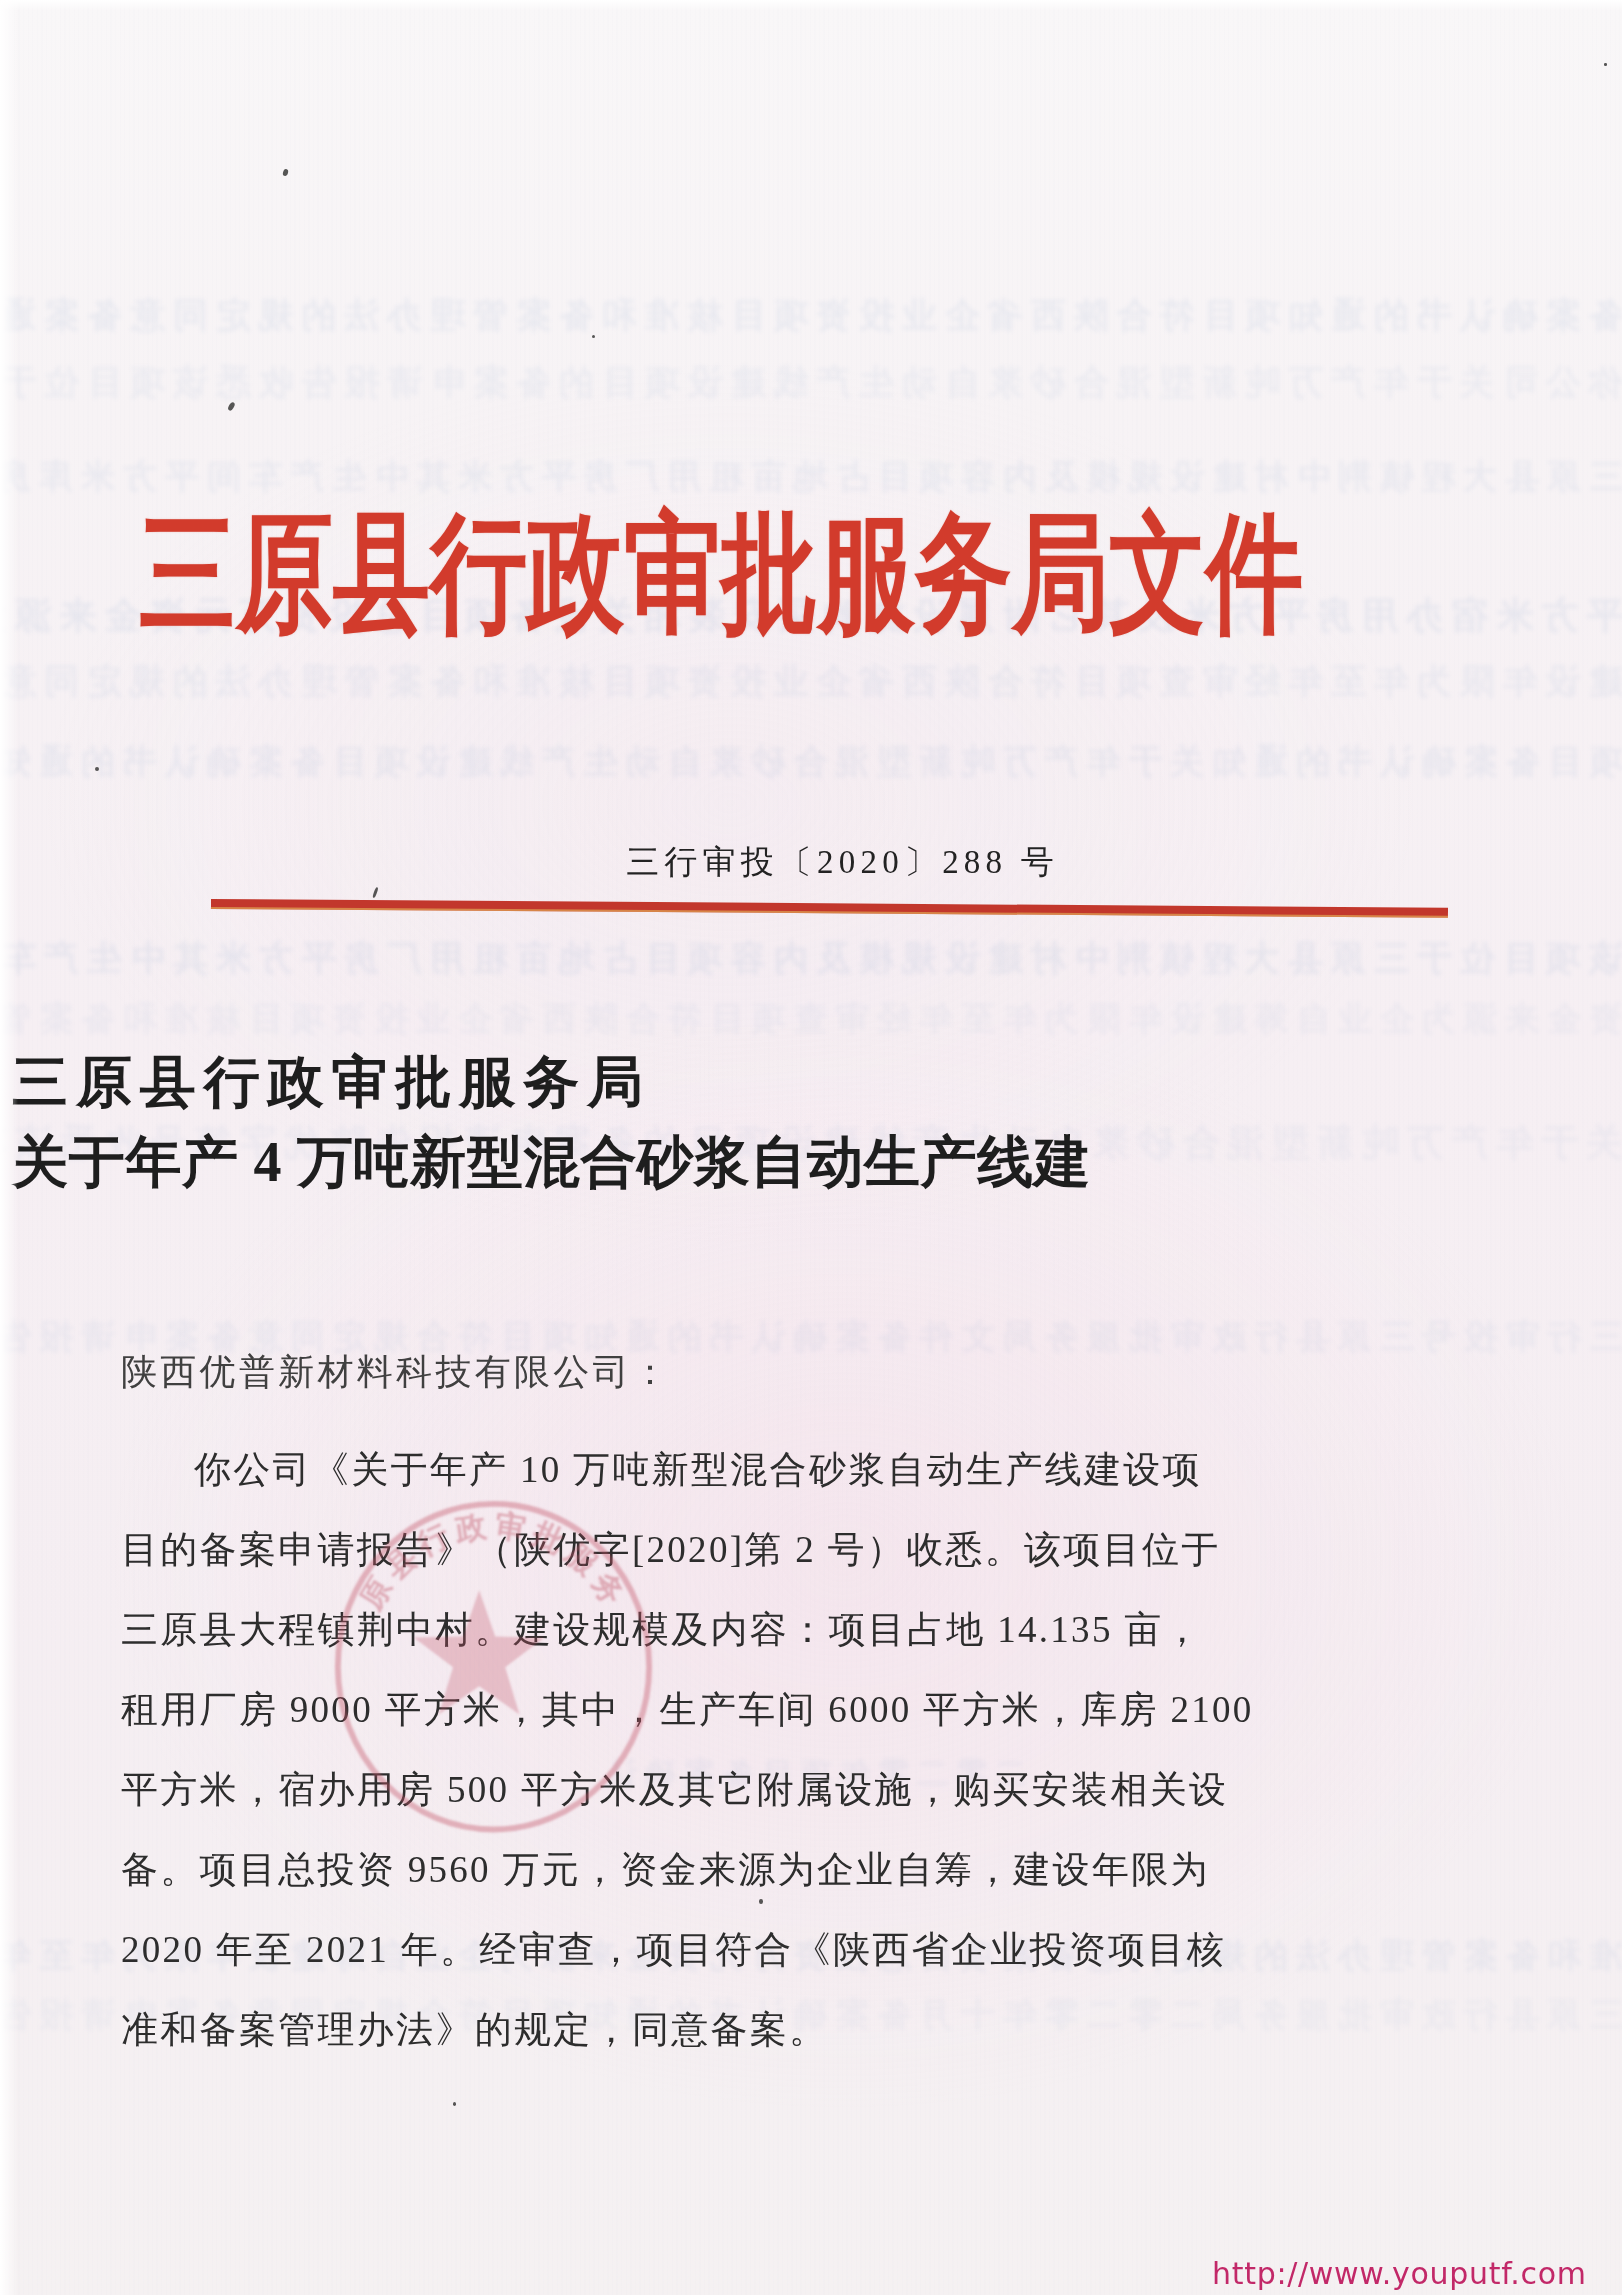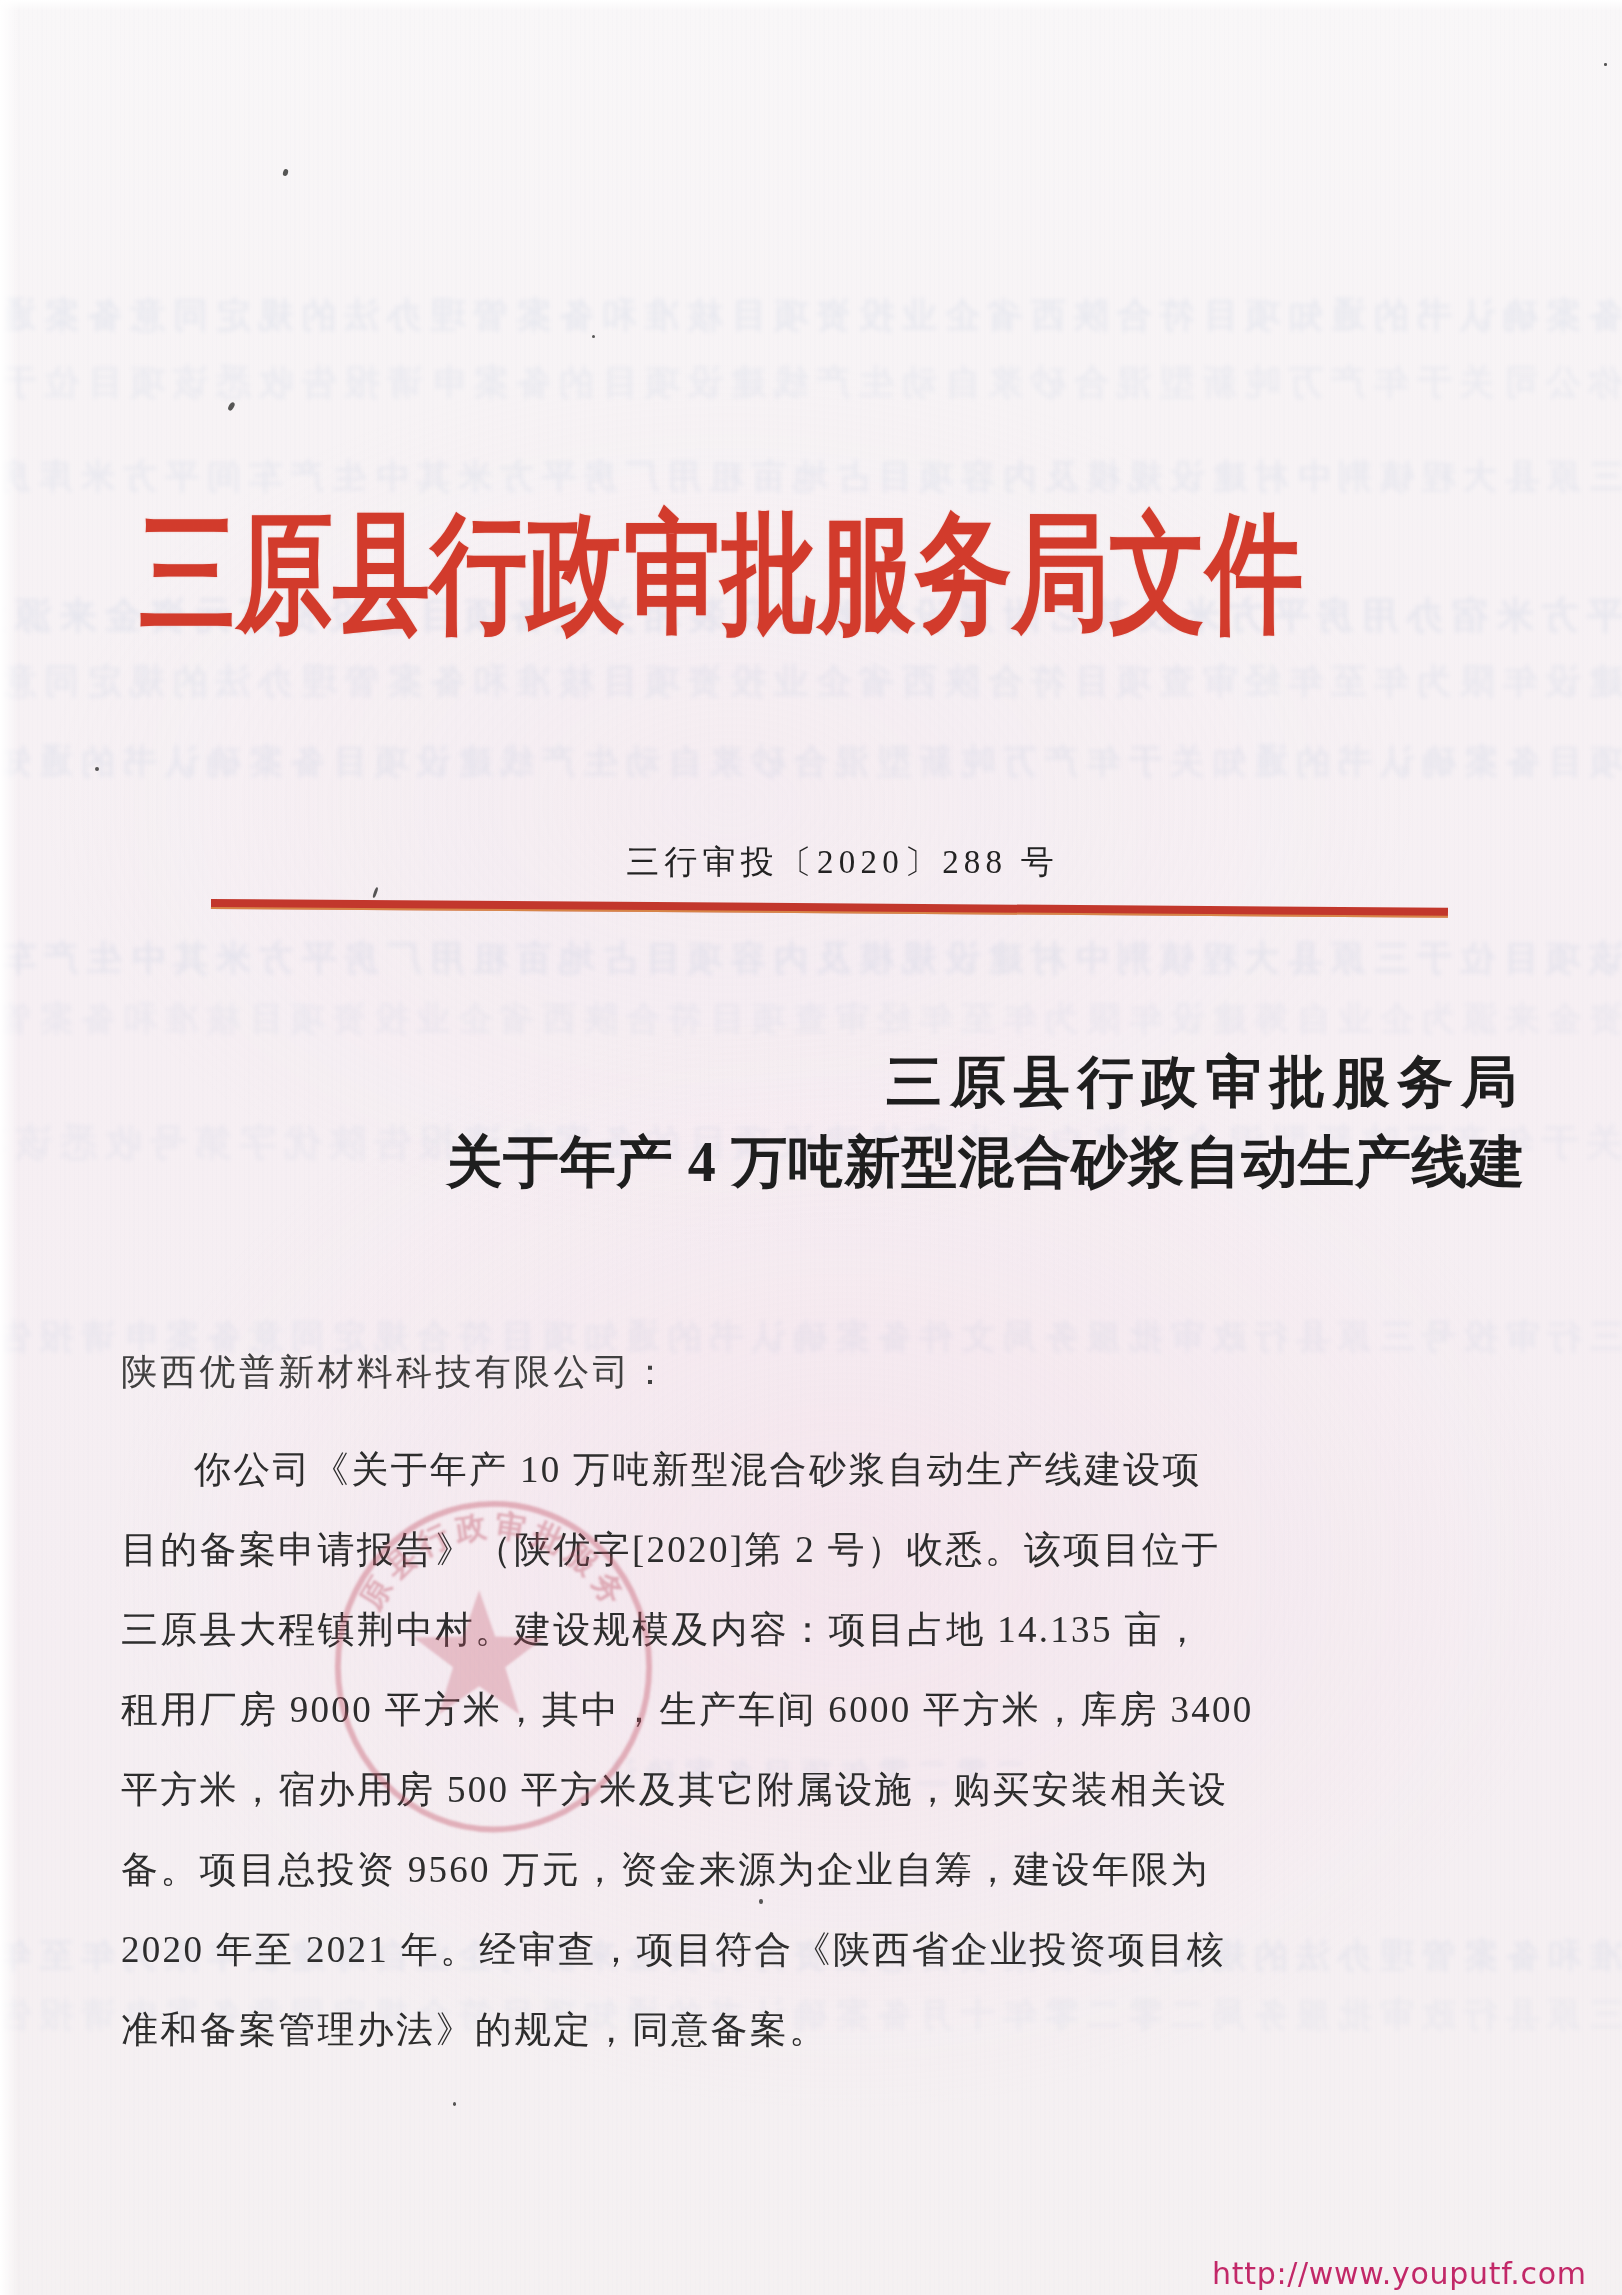--- a/index.html
+++ b/index.html
@@ -49,22 +49,22 @@
   }
   .red-line{
     position:absolute;left:211px;top:899px;width:1237px;height:7.9px;
     background:#c2372c;
     border-bottom:2px solid rgba(233,198,96,0.55);
     transform:rotate(0.40deg);transform-origin:left center;
   }
 
   
   .title-block{
-    position:absolute;top:1042px;left:0;width:1525px;
-    text-align:right;color:#1e1e1e;font-weight:bold;font-family:Liberation Serif, serif;
+    position:absolute;top:1042px;left:12px;width:1525px;
+    text-align:left;color:#1e1e1e;font-weight:bold;font-family:Liberation Serif, serif;
   }
   .title-line{height:80px;line-height:80px;font-size:56px;white-space:nowrap;}
   .title-line.l1{letter-spacing:7.9px;}
   .title-line.l2{letter-spacing:0.7px;}
   .title-line.l3{letter-spacing:1.3px;}
 
   
   .salutation{
     position:absolute;top:1348px;left:121px;
     font-size:36px;letter-spacing:3.3px;color:#404040;white-space:nowrap;
@@ -121,21 +121,21 @@
   <div class="title-line l1">三原县行政审批服务局</div>
   <div class="title-line l2">关于年产 4 万吨新型混合砂浆自动生产线建</div>
 </div>
 
 <div class="salutation">陕西优普新材料科技有限公司：</div>
 
 <div class="body-lines" id="body-lines">
     <div class="body-line">你公司《关于年产 10 万吨新型混合砂浆自动生产线建设项</div>
     <div class="body-line">目的备案申请报告》（陕优字[2020]第 2 号）收悉。该项目位于</div>
     <div class="body-line">三原县大程镇荆中村。建设规模及内容：项目占地 14.135 亩，</div>
-    <div class="body-line">租用厂房 9000 平方米，其中，生产车间 6000 平方米，库房 3400</div>
+    <div class="body-line">租用厂房 9000 平方米，其中，生产车间 6000 平方米，库房 2100</div>
     <div class="body-line">平方米，宿办用房 500 平方米及其它附属设施，购买安装相关设</div>
     <div class="body-line">备。项目总投资 9560 万元，资金来源为企业自筹，建设年限为</div>
     <div class="body-line">2020 年至 2021 年。经审查，项目符合《陕西省企业投资项目核</div>
     <div class="body-line">准和备案管理办法》的规定，同意备案。</div>
   </div>
 
 <svg class="seal" viewBox="0 0 500 525">
   <defs>
     <filter id="sealblur" x="-10%" y="-10%" width="120%" height="120%">
       <feGaussianBlur stdDeviation="1.6"></feGaussianBlur>

